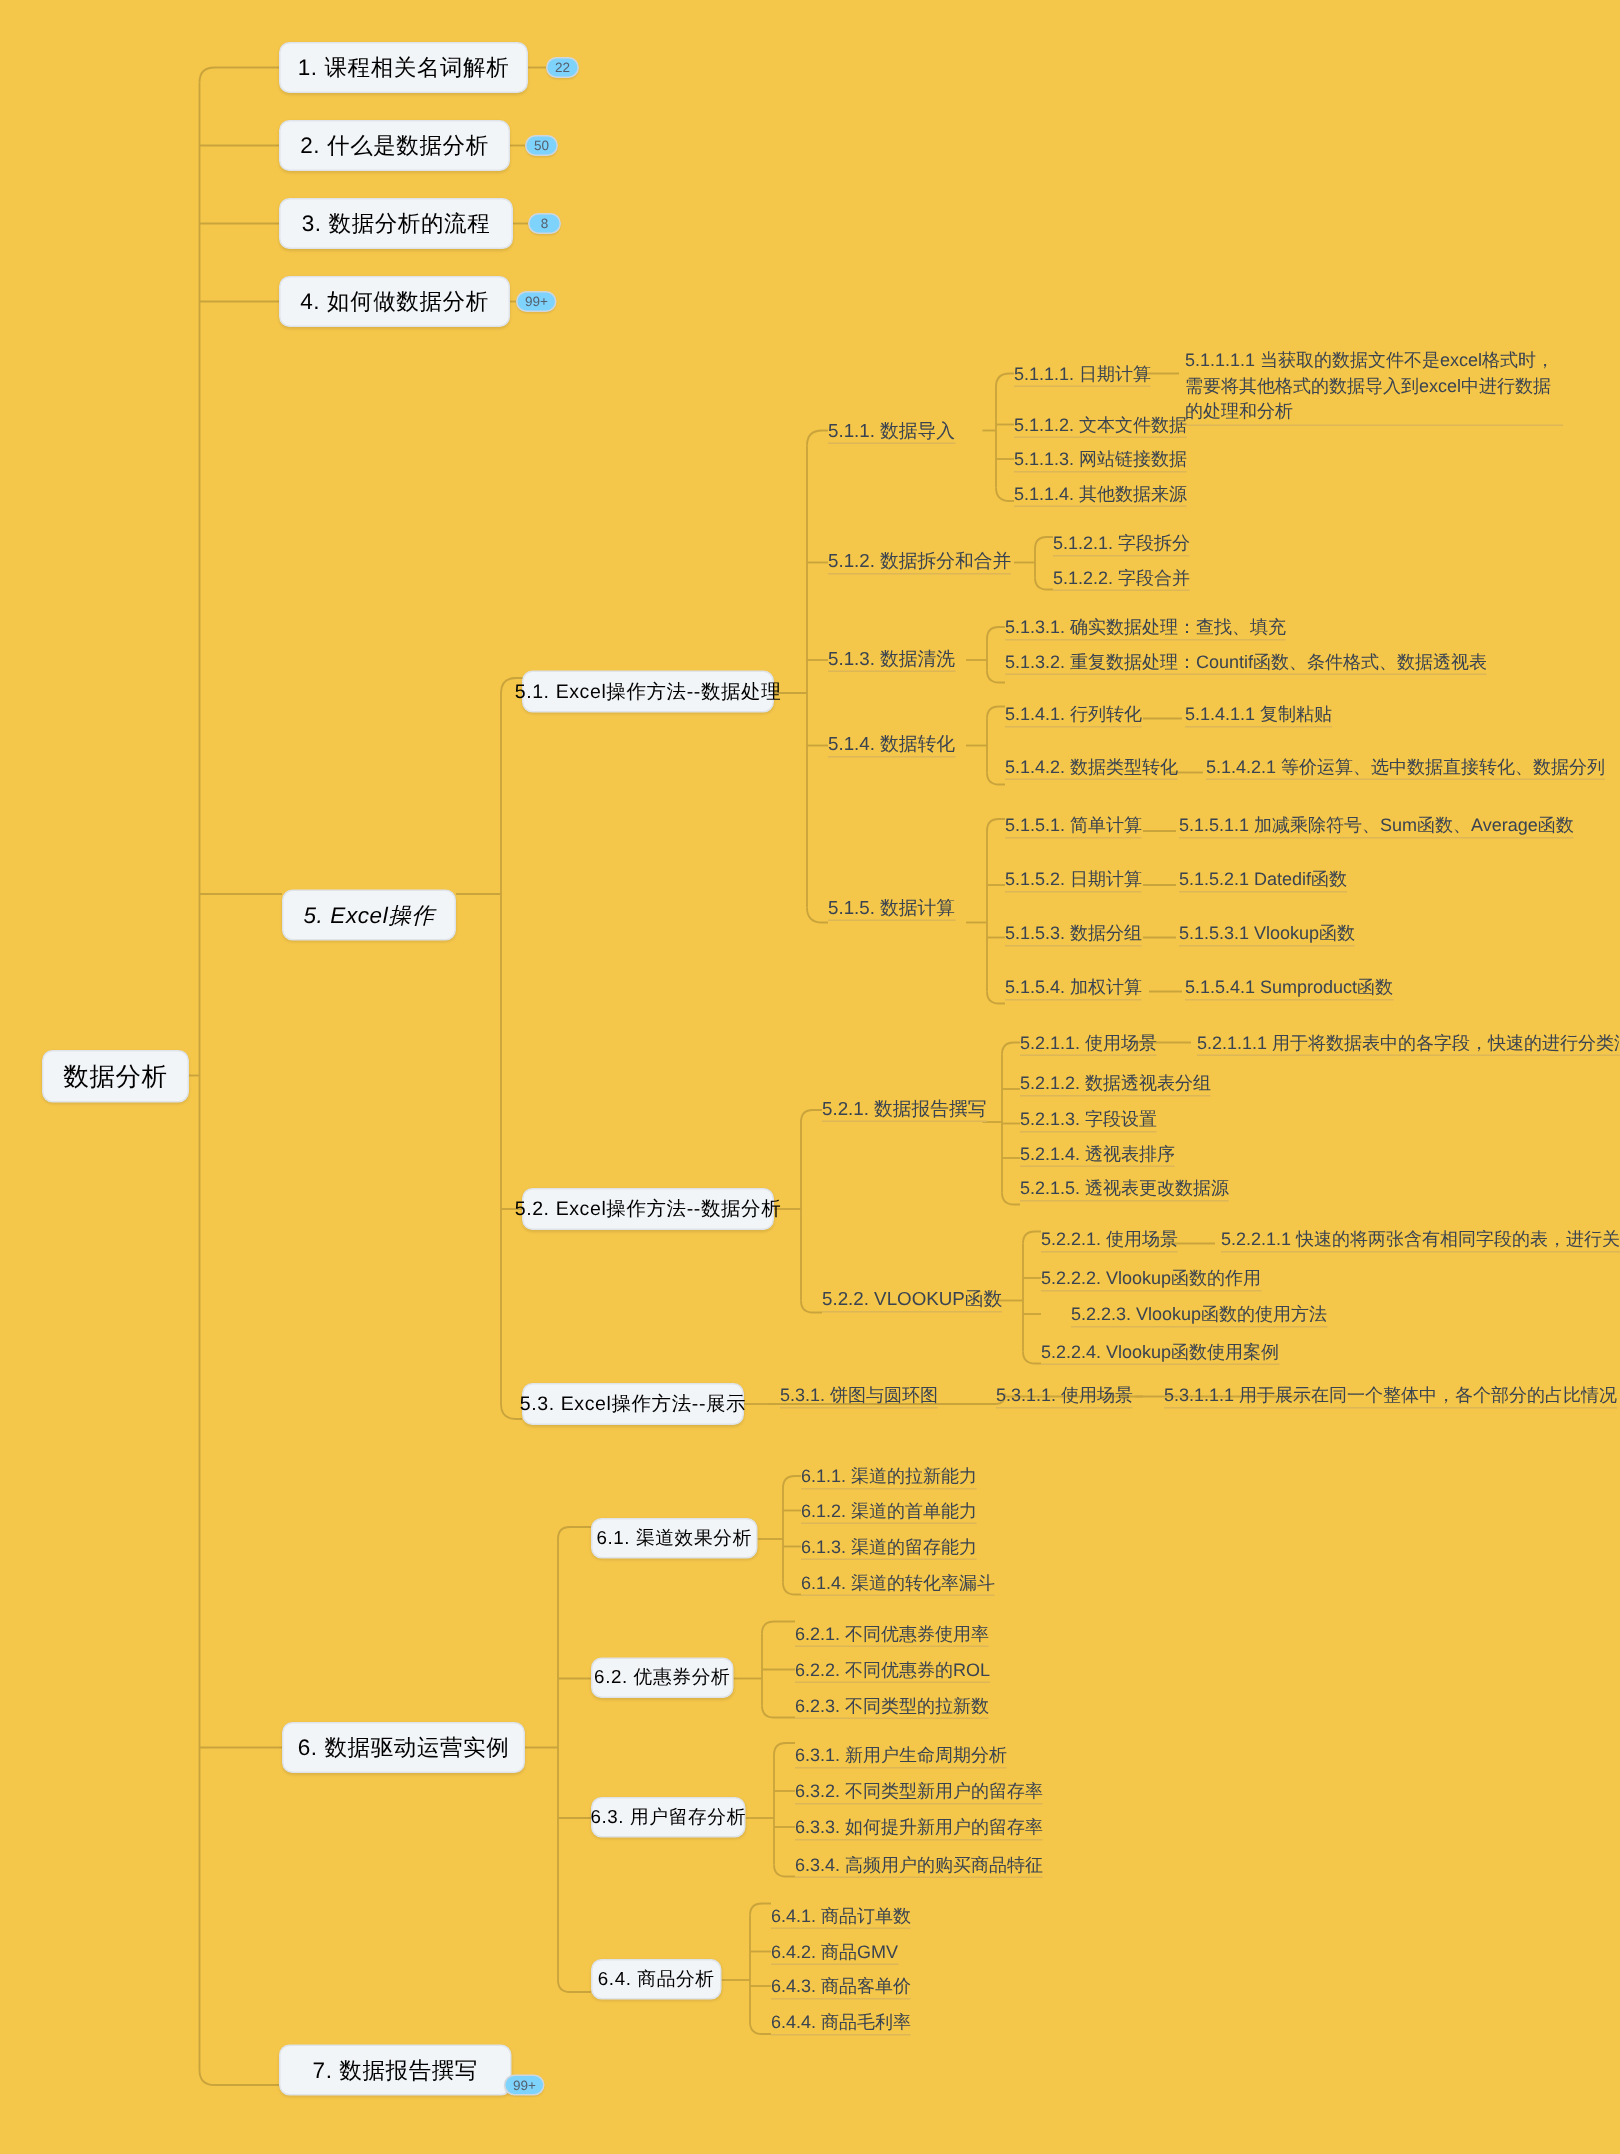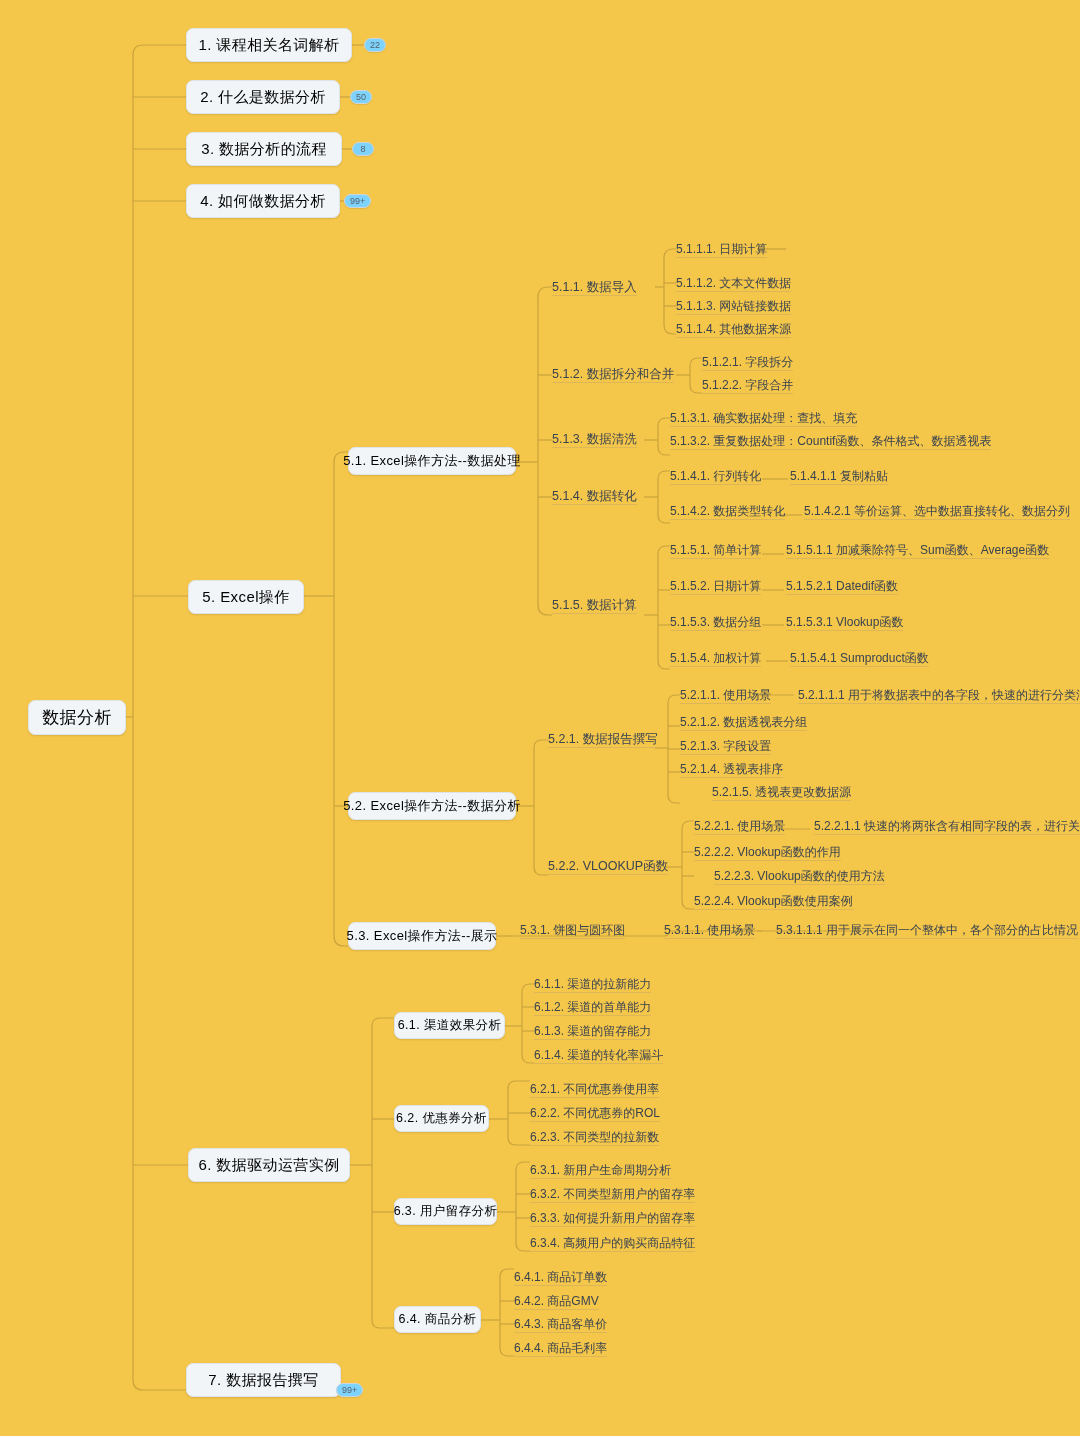--- a/index.html
+++ b/index.html
@@ -227,21 +227,21 @@
   <span>8</span>
 </div>
 
 <div class="box lvl1" style="left:186px;top:184px;width:154px;height:34px;">
   <span>4. 如何做数据分析</span>
 </div>
 <div class="badge" style="left:344px;top:194px;">
   <span>99+</span>
 </div>
 
-<div class="box lvl1" style="left:188px;top:580px;width:116px;height:34px;">
+<div class="box lvl1" style="left:188px;top:593px;width:116px;height:34px;font-style:italic;">
   <span>5. Excel操作</span>
 </div>
 
 <div class="box lvl1" style="left:188px;top:1148px;width:162px;height:34px;">
   <span>6. 数据驱动运营实例</span>
 </div>
 
 <div class="box lvl1" style="left:186px;top:1363px;width:155px;height:34px;">
   <span>7. 数据报告撰写</span>
 </div>
@@ -262,20 +262,21 @@
 <div class="txt t13" style="left:552px;top:279px;">5.1.1. 数据导入</div>
 <div class="txt t13" style="left:552px;top:366px;">5.1.2. 数据拆分和合并</div>
 <div class="txt t13" style="left:552px;top:431px;">5.1.3. 数据清洗</div>
 <div class="txt t13" style="left:552px;top:488px;">5.1.4. 数据转化</div>
 <div class="txt t13" style="left:552px;top:597px;">5.1.5. 数据计算</div>
 
 <div class="txt t12" style="left:676px;top:241px;">5.1.1.1. 日期计算</div>
 <div class="txt t12" style="left:676px;top:275px;">5.1.1.2. 文本文件数据</div>
 <div class="txt t12" style="left:676px;top:298px;">5.1.1.3. 网站链接数据</div>
 <div class="txt t12" style="left:676px;top:321px;">5.1.1.4. 其他数据来源</div>
+<div class="txt t12 wrap" style="left:790px;top:232px;width:252px;">5.1.1.1.1 当获取的数据文件不是excel格式时，需要将其他格式的数据导入到excel中进行数据的处理和分析</div>
 
 <div class="txt t12" style="left:702px;top:354px;">5.1.2.1. 字段拆分</div>
 <div class="txt t12" style="left:702px;top:377px;">5.1.2.2. 字段合并</div>
 
 <div class="txt t12" style="left:670px;top:410px;">5.1.3.1. 确实数据处理：查找、填充</div>
 <div class="txt t12" style="left:670px;top:433px;">5.1.3.2. 重复数据处理：Countif函数、条件格式、数据透视表</div>
 
 <div class="txt t12" style="left:670px;top:468px;">5.1.4.1. 行列转化</div>
 <div class="txt t12" style="left:790px;top:468px;">5.1.4.1.1 复制粘贴</div>
 <div class="txt t12" style="left:670px;top:503px;">5.1.4.2. 数据类型转化</div>
@@ -291,21 +292,21 @@
 <div class="txt t12" style="left:790px;top:650px;">5.1.5.4.1 Sumproduct函数</div>
 
 <div class="txt t13" style="left:548px;top:731px;">5.2.1. 数据报告撰写</div>
 <div class="txt t13" style="left:548px;top:858px;">5.2.2. VLOOKUP函数</div>
 
 <div class="txt t12" style="left:680px;top:687px;">5.2.1.1. 使用场景</div>
 <div class="txt t12" style="left:798px;top:687px;">5.2.1.1.1 用于将数据表中的各字段，快速的进行分类汇总</div>
 <div class="txt t12" style="left:680px;top:714px;">5.2.1.2. 数据透视表分组</div>
 <div class="txt t12" style="left:680px;top:738px;">5.2.1.3. 字段设置</div>
 <div class="txt t12" style="left:680px;top:761px;">5.2.1.4. 透视表排序</div>
-<div class="txt t12" style="left:680px;top:784px;margin-left:32px;">5.2.1.5. 透视表更改数据源</div>
+<div class="txt t12" style="left:680px;top:784px;">5.2.1.5. 透视表更改数据源</div>
 
 <div class="txt t12" style="left:694px;top:818px;">5.2.2.1. 使用场景</div>
 <div class="txt t12" style="left:814px;top:818px;">5.2.2.1.1 快速的将两张含有相同字段的表，进行关联</div>
 <div class="txt t12" style="left:694px;top:844px;">5.2.2.2. Vlookup函数的作用</div>
 <div class="txt t12" style="left:694px;top:868px;margin-left:20px;">5.2.2.3. Vlookup函数的使用方法</div>
 <div class="txt t12" style="left:694px;top:893px;">5.2.2.4. Vlookup函数使用案例</div>
 
 <div class="txt t12" style="left:520px;top:922px;">5.3.1. 饼图与圆环图</div>
 <div class="txt t12" style="left:664px;top:922px;">5.3.1.1. 使用场景</div>
 <div class="txt t12" style="left:776px;top:922px;">5.3.1.1.1 用于展示在同一个整体中，各个部分的占比情况</div>

